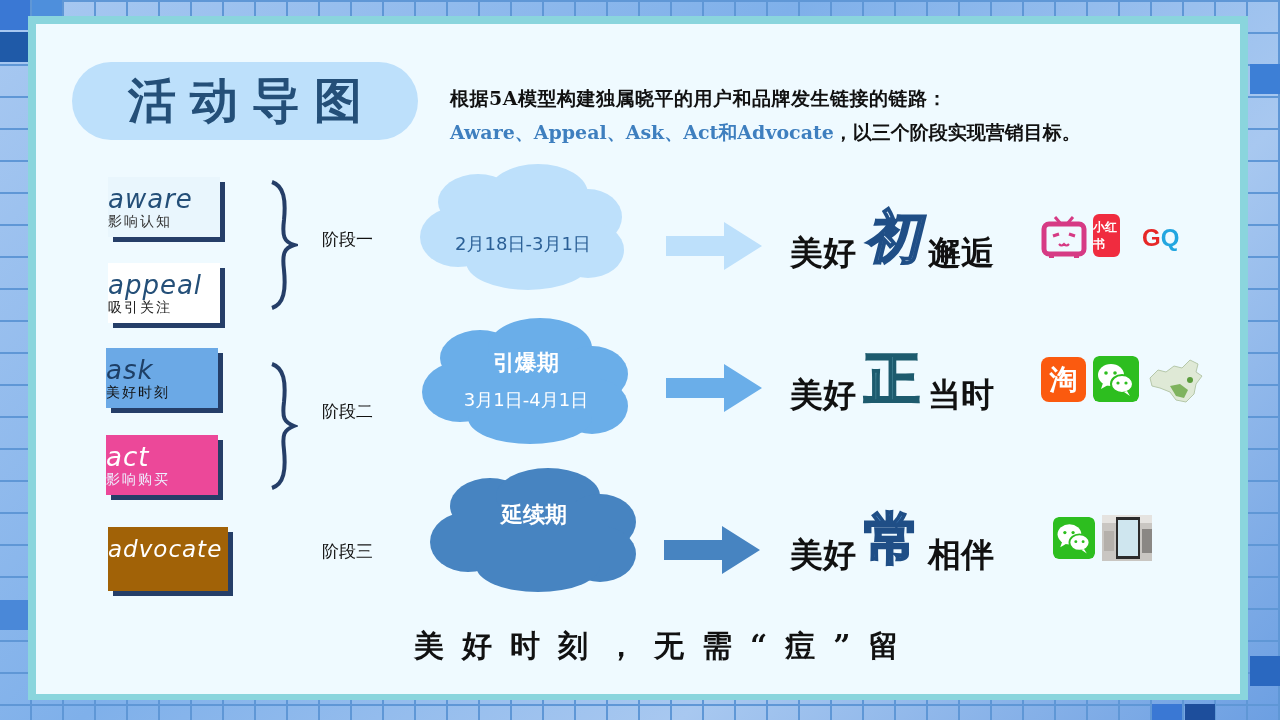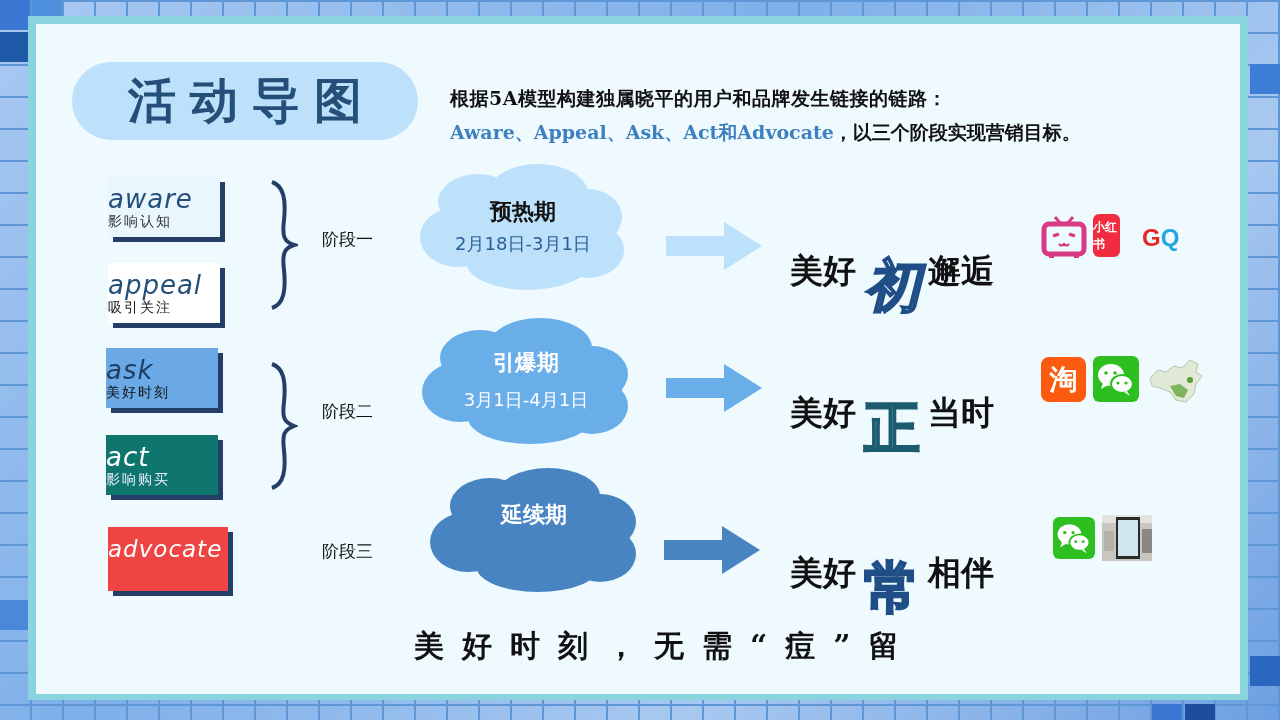--- a/index.html
+++ b/index.html
@@ -49,21 +49,21 @@
   .stage-label { position: absolute; font-family: "DejaVu Serif", serif; font-weight: normal; font-size: 17px; color: #111; }
 
   .cloud { position: absolute; }
   .cloud svg { position: absolute; left: 0; top: 0; }
   .cloud .ctext { position: absolute; left: 0; right: 0; text-align: center; }
   .cloud .name { font-family: "DejaVu Serif", serif; font-weight: bold; font-size: 22px; }
   .cloud .date { font-size: 18px; }
 
   .arrow { position: absolute; }
 
-  .slogan { position: absolute; display: flex; align-items: flex-start; margin-top: 43px; }
+  .slogan { position: absolute; display: flex; align-items: flex-end; }
   .slogan .plain { font-family: "DejaVu Serif", serif; font-weight: bold; font-size: 33px; color: #111; }
   .slogan .big { font-family: "DejaVu Serif", serif; font-weight: bold; font-size: 56px; margin: 0 8px; -webkit-text-stroke: 2px #1f4e86; }
 
   .icon-box { position: absolute; border-radius: 6px; overflow: hidden; }
   .footer { position: absolute; left: 372px; top: 626px; font-family: "DejaVu Serif", serif; font-weight: bold; font-size: 30px; letter-spacing: 18px; color: #111; margin-left: 42px; }
 </style>
 </head>
 <body>
 
 <div class="tile" style="left:0;top:0;background:#3a78d4"></div>
@@ -92,25 +92,25 @@
   <div class="zh" style="color:#333">影响认知</div>
 </div>
 <div class="card" style="left:108px;top:263px;background:#ffffff;color:#244f78">
   <div class="en">appeal</div>
   <div class="zh" style="color:#222">吸引关注</div>
 </div>
 <div class="card" style="left:106px;top:348px;background:#6ba9e6;color:#1e3f66">
   <div class="en">ask</div>
   <div class="zh" style="color:#111">美好时刻</div>
 </div>
-<div class="card" style="left:106px;top:435px;background:#0f766e;color:#fff">
+<div class="card" style="left:106px;top:435px;background:#ec4899;color:#fff">
   <div class="en">act</div>
   <div class="zh" style="color:#eef">影响购买</div>
 </div>
-<div class="card" style="left:108px;top:527px;width:120px;height:64px;background:#ef4444;color:#fff;justify-content:flex-start;padding-top:8px">
+<div class="card" style="left:108px;top:527px;width:120px;height:64px;background:#a16207;color:#fff;justify-content:flex-start;padding-top:8px">
   <div class="en" style="font-size:23px">advocate</div>
 </div>
 
 <svg class="brace" style="left:268px;top:180px" width="30" height="130" viewBox="0 0 30 130">
   <path d="M4 2 C16 6 18 20 16 40 C14 56 16 62 26 65 C16 68 14 74 16 90 C18 110 16 124 4 128" fill="none" stroke="#253e68" stroke-width="4"></path>
 </svg>
 <svg class="brace" style="left:268px;top:362px" width="30" height="128" viewBox="0 0 30 128">
   <path d="M4 2 C16 6 18 20 16 40 C14 56 16 60 26 64 C16 68 14 72 16 88 C18 108 16 122 4 126" fill="none" stroke="#253e68" stroke-width="4"></path>
 </svg>
 
@@ -123,21 +123,20 @@
       <g fill="#bde0fb">
     <ellipse cx="60" cy="40" rx="40" ry="28"></ellipse>
         <ellipse cx="120" cy="32" rx="50" ry="30"></ellipse>
         <ellipse cx="170" cy="55" rx="34" ry="28"></ellipse>
     <ellipse cx="40" cy="75" rx="38" ry="30"></ellipse>
         <ellipse cx="170" cy="88" rx="36" ry="28"></ellipse>
         <ellipse cx="110" cy="100" rx="62" ry="28"></ellipse>
         <rect x="30" y="40" width="150" height="60"></rect>
       </g>
     </svg>
-  <div class="ctext name" style="top:35px;color:#111">预热期</div>
   <div class="ctext date" style="top:70px;color:#2a5f96">2月18日-3月1日</div>
 </div>
 <div class="cloud" style="left:420px;top:316px;width:212px;height:130px">
   <svg width="212" height="130" viewBox="0 0 212 130">
       <g fill="#6aaee9">
     <ellipse cx="60" cy="42" rx="40" ry="28"></ellipse>
         <ellipse cx="120" cy="32" rx="52" ry="30"></ellipse>
         <ellipse cx="172" cy="58" rx="36" ry="28"></ellipse>
     <ellipse cx="40" cy="76" rx="38" ry="30"></ellipse>
         <ellipse cx="172" cy="90" rx="36" ry="28"></ellipse>

